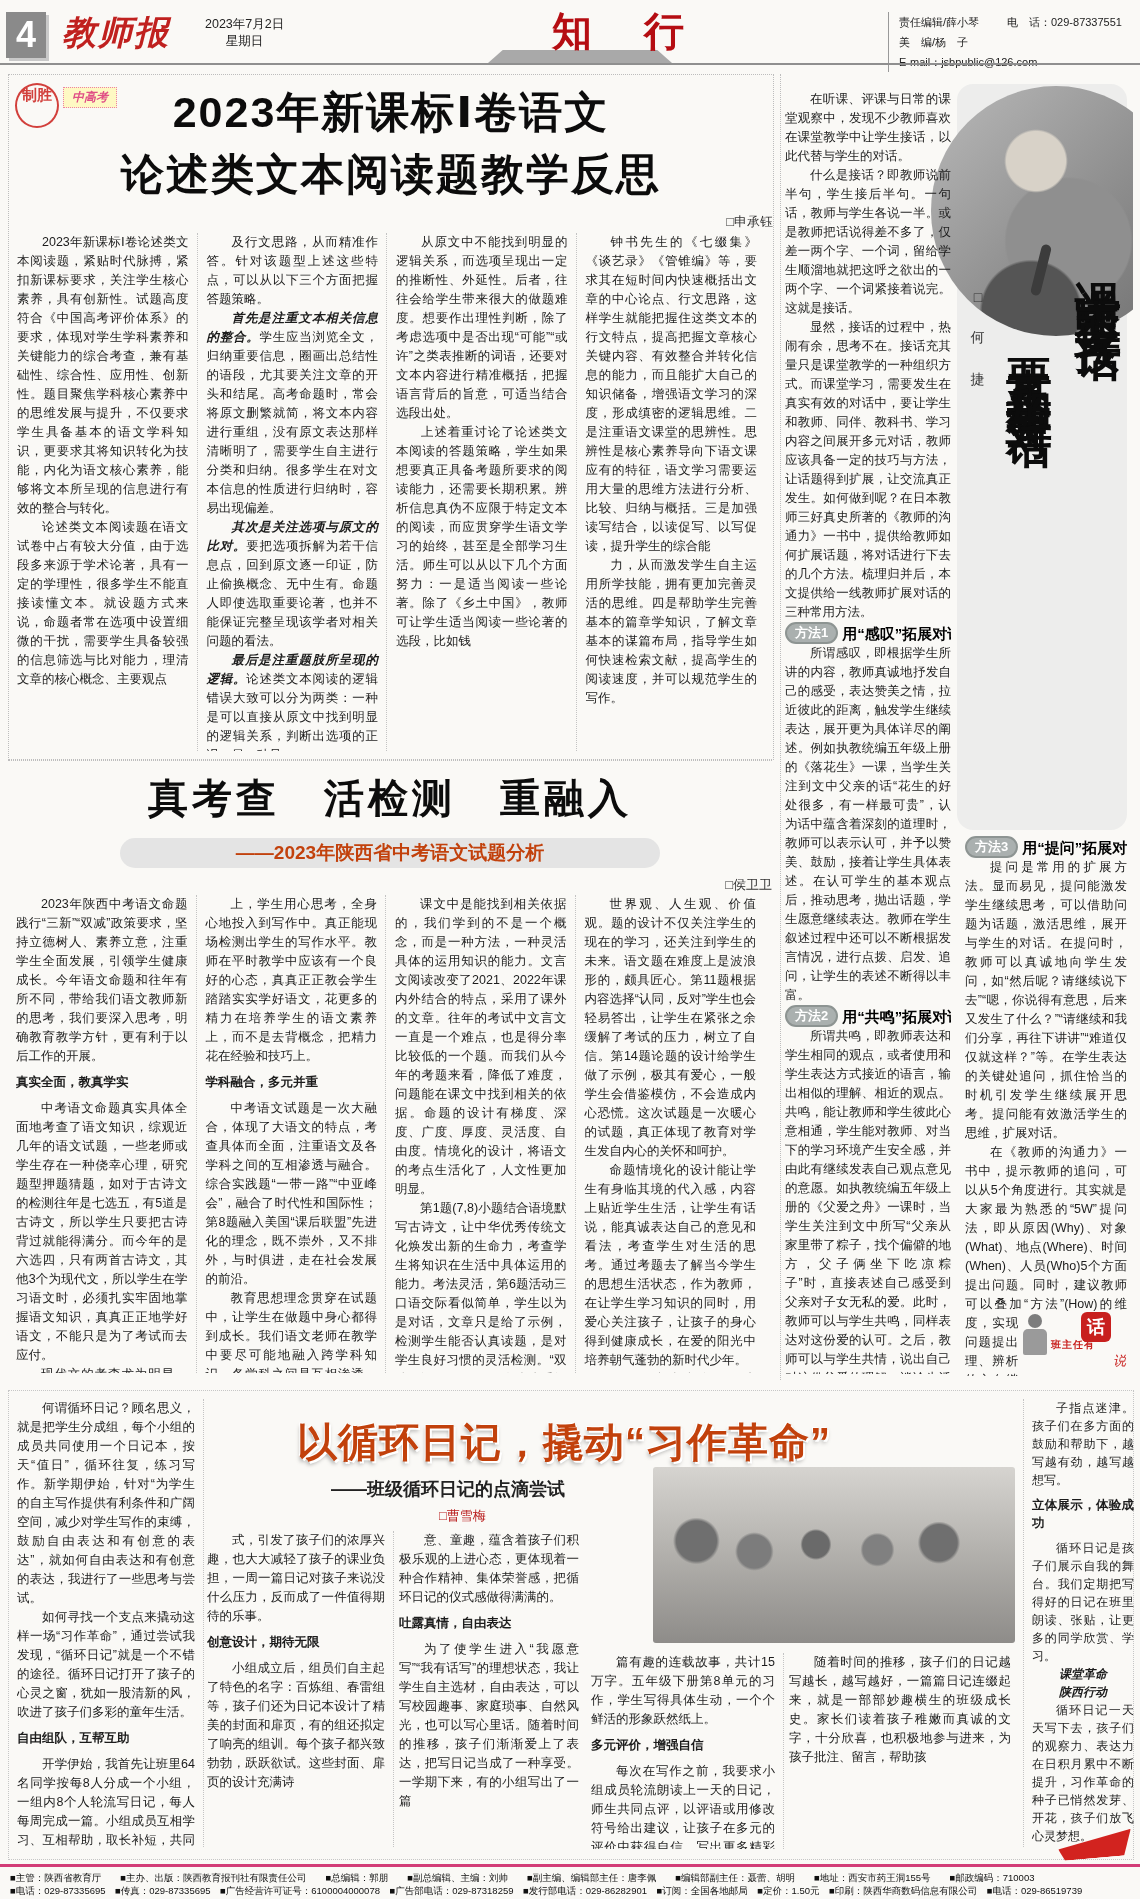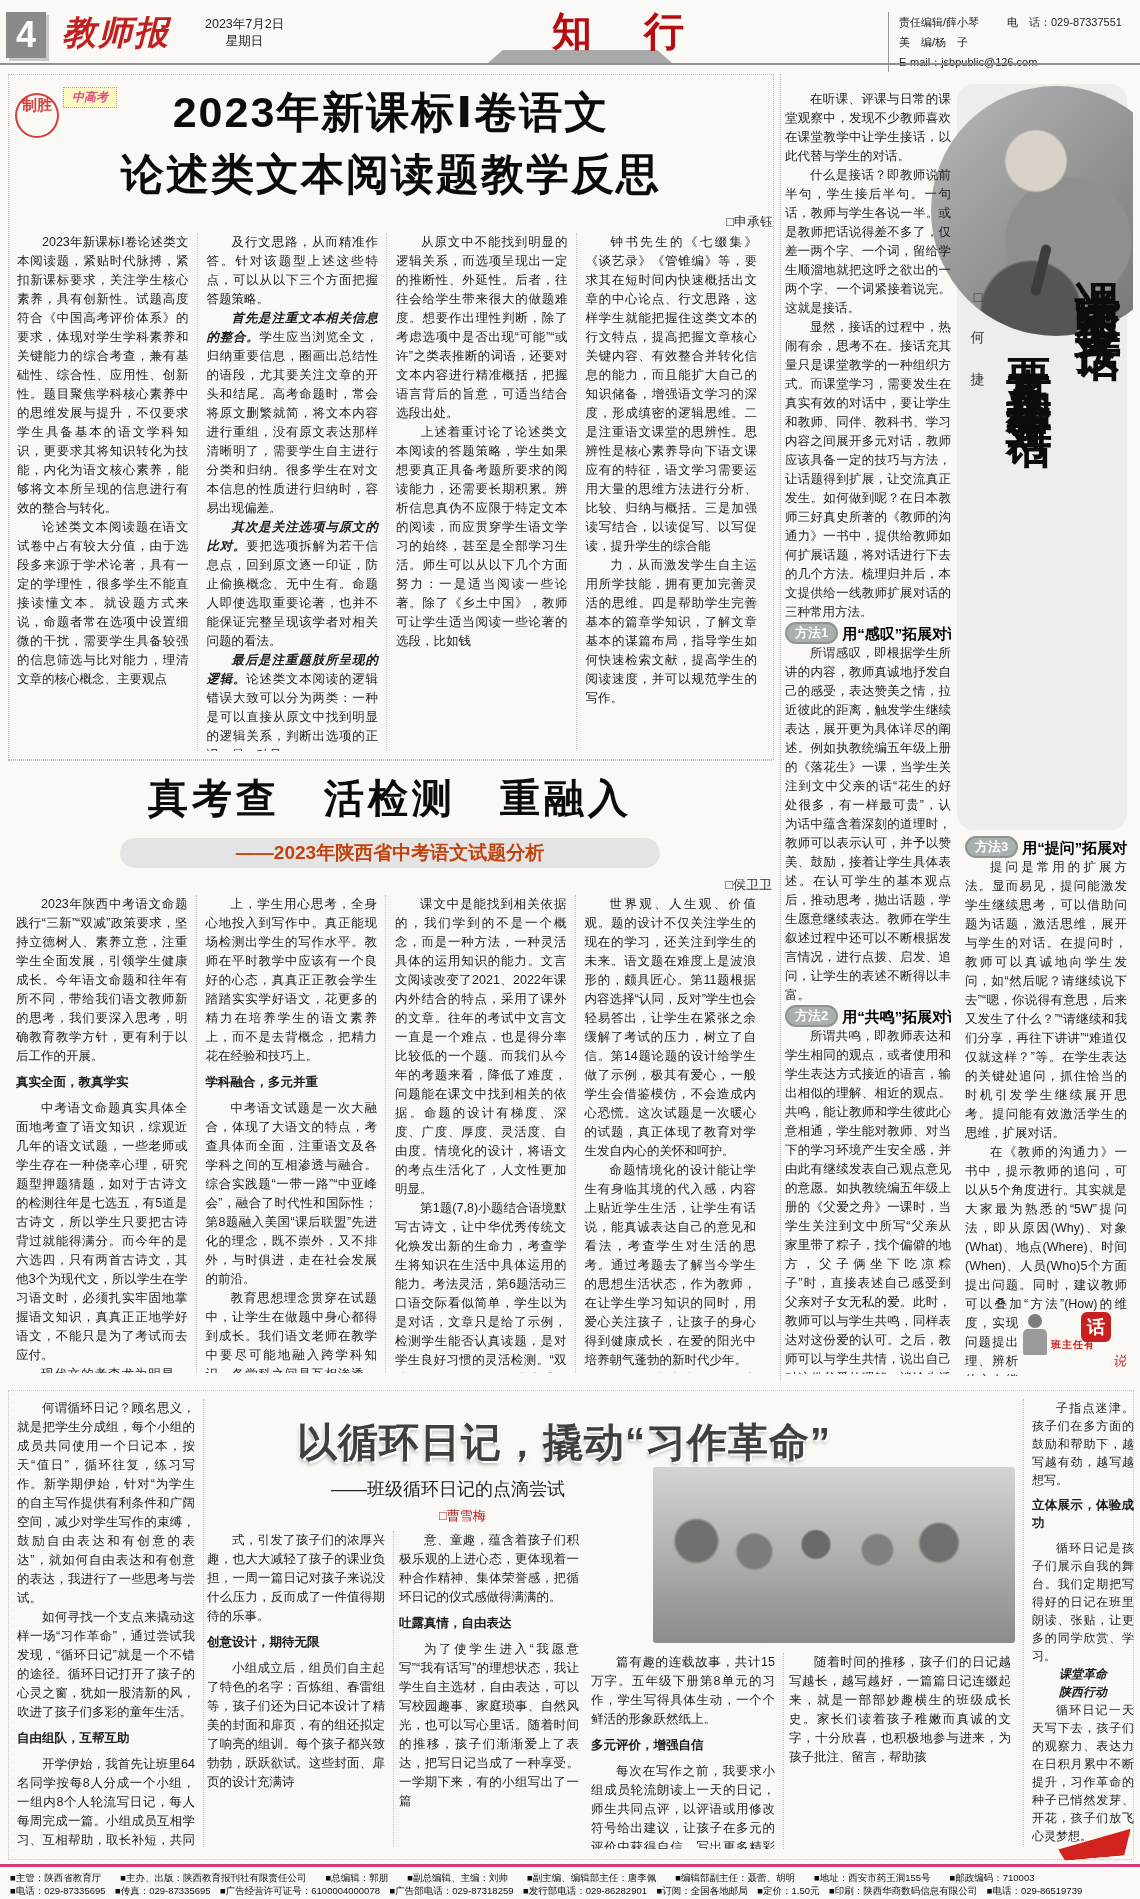--- a/index.html
+++ b/index.html
@@ -27,21 +27,21 @@
   .cols{display:flex;}
   .col{flex:1;overflow:hidden;padding:0 8px 0 0;}
   .col + .col{border-left:1px dotted #c3c3c3;padding-left:9px;}
   .col p{margin:0;text-indent:2em;text-align:justify;font-size:12.5px;line-height:19px;color:#1c1c1c;}
   .sub{font-weight:bold;text-align:center;text-indent:0 !important;font-size:14px;margin:7px 0 !important;color:#000;}
   .leadb{font-weight:bold;font-style:italic;}
   .byline{text-align:right;font-size:13px;color:#333;}
   
   #a1{position:absolute;left:8px;top:74px;width:764px;height:684px;border:1px dotted #bdbdbd;}
   #a1badge{position:absolute;left:6px;top:8px;width:110px;height:46px;}
-  #a1seal{position:absolute;left:0;top:10px;width:40px;height:40px;border:2px solid #d2403c;border-radius:50%;
+  #a1seal{position:absolute;left:0;top:0;width:40px;height:40px;border:2px solid #d2403c;border-radius:50%;
           color:#d2403c;font-weight:900;font-size:15px;line-height:19px;text-align:center;padding-top:1px;
           font-family:"Liberation Serif","DejaVu Serif",serif;}
   #a1tag{position:absolute;left:48px;top:4px;padding:1px 8px;border:1px dotted #ee7fa6;color:#e04f86;
          background:#fef9c3;font-size:12px;font-weight:bold;font-style:italic;}
   .bigtitle{ text-align:center;font-weight:900;color:#0c0c0c;font-size:43px;letter-spacing:2px;line-height:50px;}
   #a1 .bigtitle{margin-top:12px;}
   #a1by{margin-top:14px;}
   #a1body{position:absolute;left:8px;top:158px;width:748px;height:518px;}
   
   #a2{position:absolute;left:8px;top:760px;width:764px;height:620px;border-top:1px dotted #bdbdbd;}
@@ -78,23 +78,23 @@
   #stamp .st1{position:absolute;left:32px;top:26px;font-size:10px;font-weight:900;color:#c8201e;letter-spacing:1px;font-family:Liberation Serif, serif;}
   #stamp .sseal{position:absolute;left:62px;top:0;width:30px;height:30px;border-radius:6px;background:#c8201e;
                 color:#fff;font-size:18px;font-weight:bold;text-align:center;line-height:30px;
                 font-family:"Liberation Serif","DejaVu Serif",serif;}
   #stamp .st2{position:absolute;left:94px;top:40px;font-size:13px;color:#c8201e;font-style:italic;}
   
   #a4{position:absolute;left:8px;top:1390px;width:1124px;height:468px;border:1px dotted #c6c6c6;}
   #a4 .bcol{position:absolute;overflow:hidden;}
   #a4 p{margin:0;text-indent:2em;text-align:justify;font-size:12.5px;line-height:19px;color:#1c1c1c;}
   #a4title{position:absolute;left:288px;top:24px;width:730px;white-space:nowrap;
-           font-size:40px;font-weight:900;color:#404040;letter-spacing:1px;
+           font-size:40px;font-weight:900;color:#c2410c;letter-spacing:1px;
            text-shadow:2px 2px 0 #fff,-1px -1px 0 #fff,0 3px 4px rgba(0,0,0,.35);}
-  #a4sub{position:absolute;left:322px;top:86px;font-size:18px;font-weight:normal;color:#222;text-align:right;}
+  #a4sub{position:absolute;left:322px;top:86px;font-size:18px;font-weight:bold;color:#222;text-align:right;}
   #a4by{position:absolute;left:430px;top:116px;font-size:13px;color:#b91c1c;}
   #a4photo{position:absolute;left:644px;top:76px;width:362px;height:176px;border-radius:3px;
            background:
              radial-gradient(circle at 12% 42%, #6f6f6f 0 6%, transparent 7%),
              radial-gradient(circle at 28% 48%, #7c7c7c 0 6%, transparent 7%),
              radial-gradient(circle at 45% 44%, #6a6a6a 0 6%, transparent 7%),
              radial-gradient(circle at 62% 47%, #808080 0 6%, transparent 7%),
              radial-gradient(circle at 79% 43%, #6f6f6f 0 6%, transparent 7%),
              linear-gradient(180deg,#d6d4d0 0%,#b5b3af 45%,#8e8c89 100%);}
   .vsep{border-right:1px dotted #c3c3c3;}

